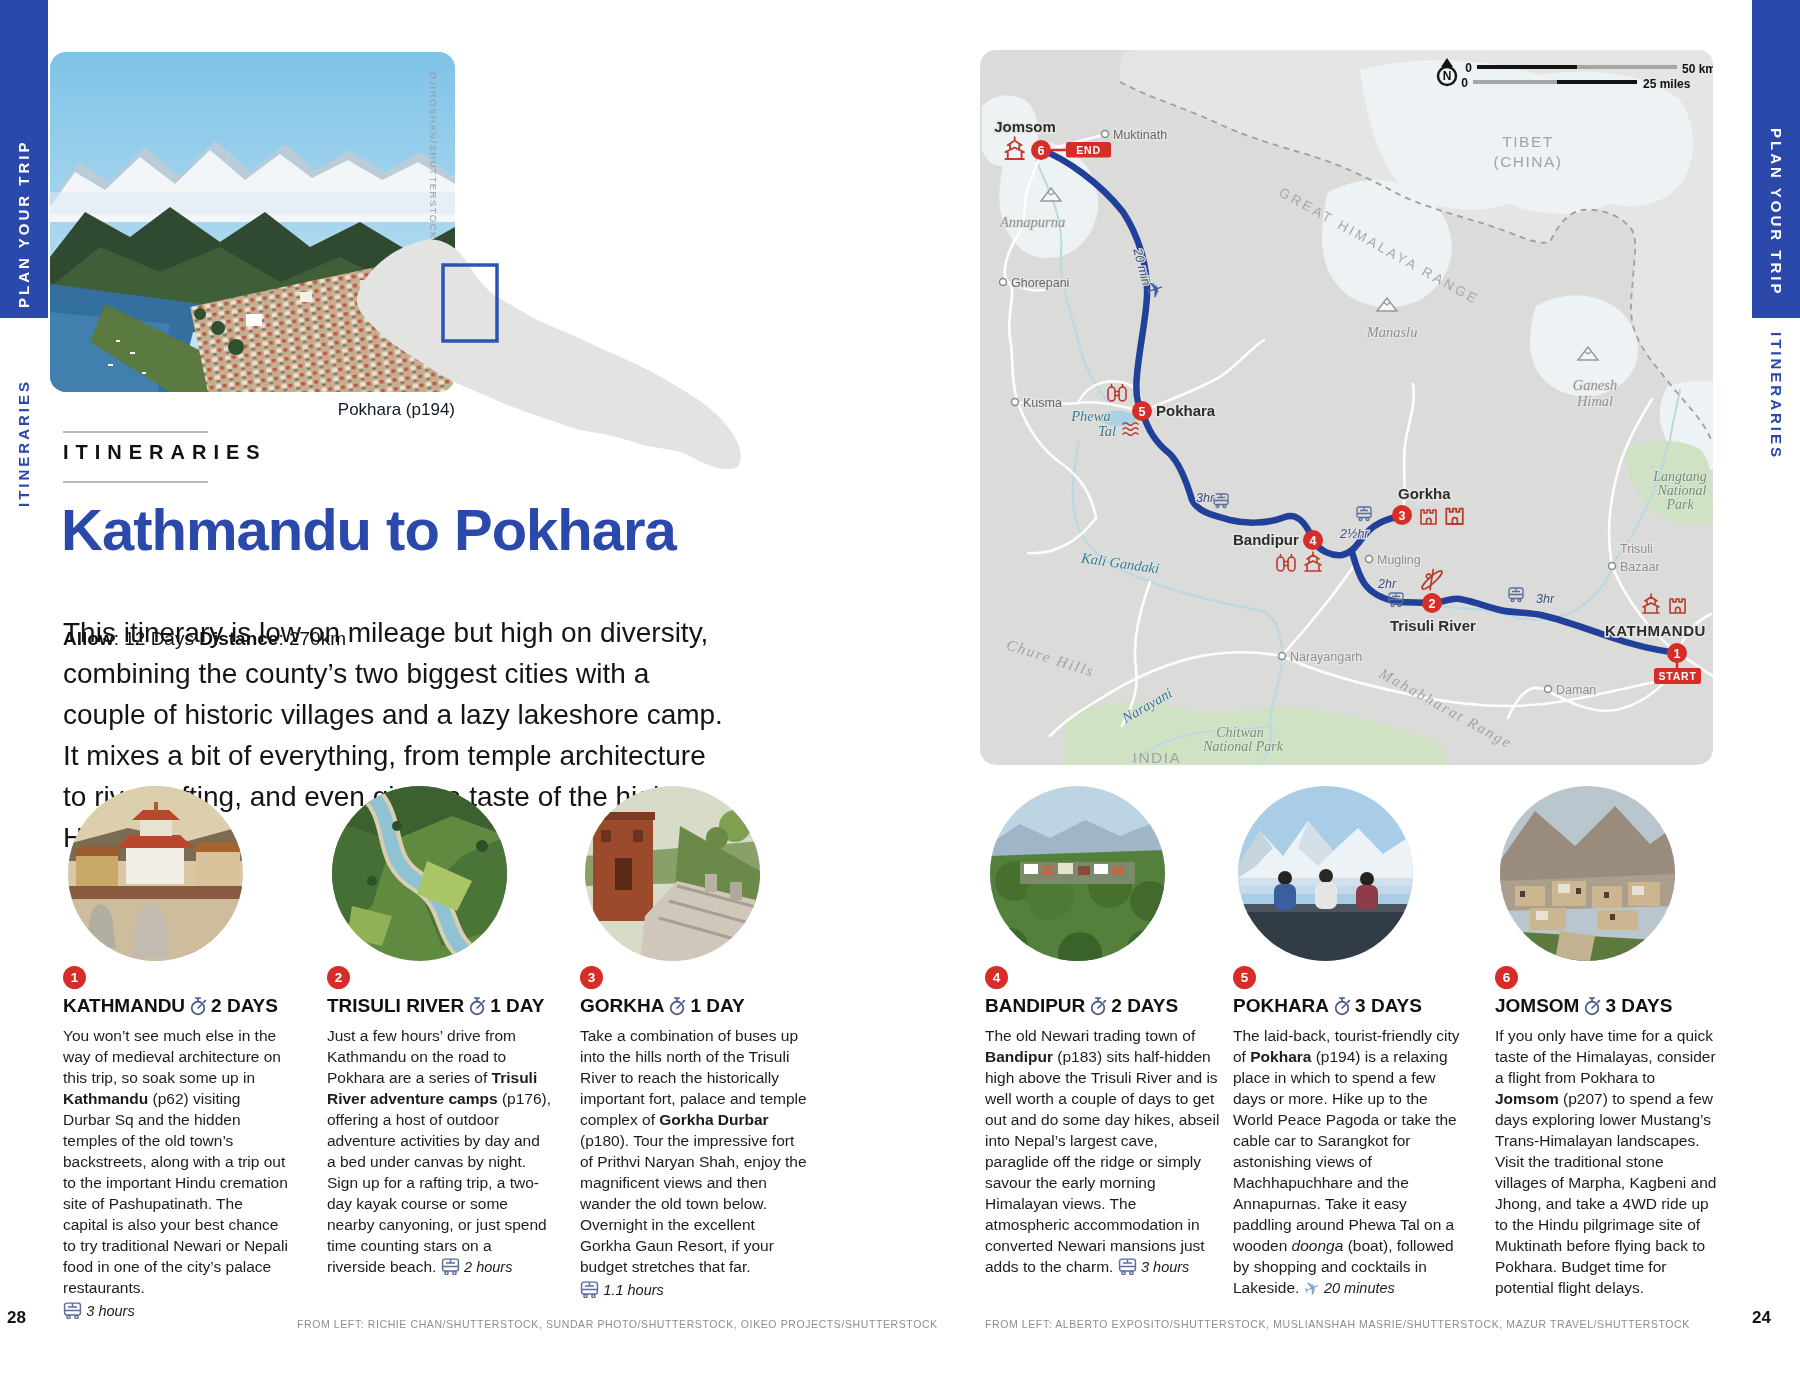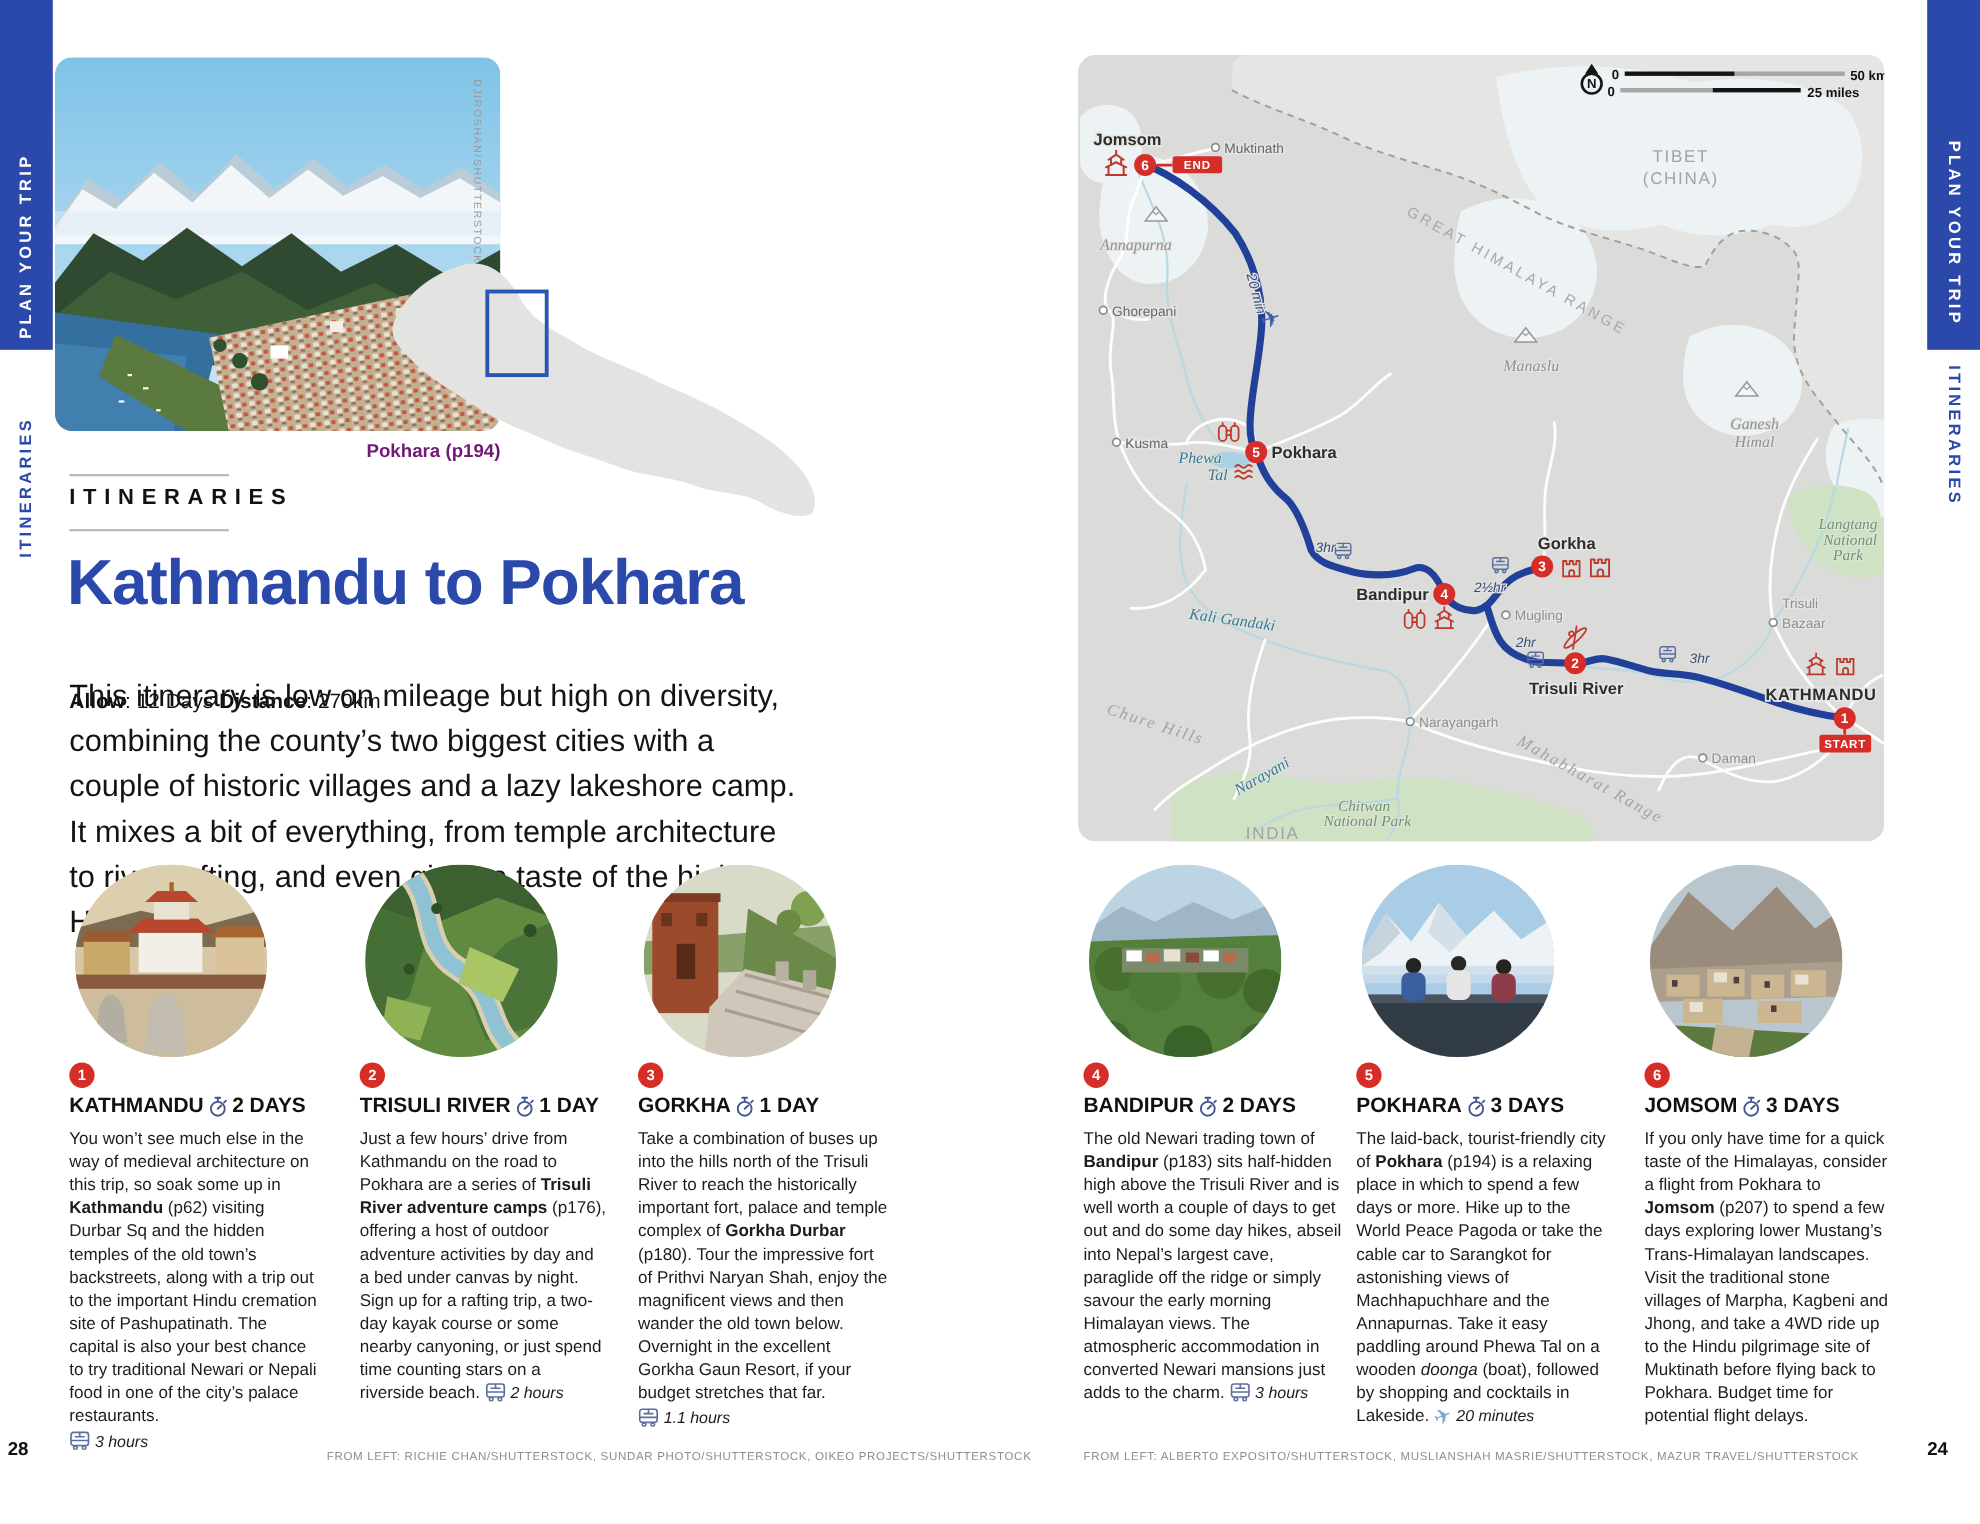--- a/index.html
+++ b/index.html
@@ -8,21 +8,21 @@
   
   .sbar-box{position:absolute;top:0;width:48px;height:318px;background:#2b48ab;}
   .vtext{position:absolute;font-weight:bold;font-size:15px;letter-spacing:3px;white-space:nowrap;}
   .vup{writing-mode:vertical-rl;transform:rotate(180deg);}
   .vdn{writing-mode:vertical-rl;}
   .vwhite{color:#ffffff;}
   .vblue{color:#2b48ab;}
   
   .photo-frame{position:absolute;left:50px;top:52px;width:405px;height:340px;border-radius:16px;overflow:hidden;}
   .photo-credit{position:absolute;left:428px;top:72px;height:230px;font-size:9.5px;letter-spacing:1.5px;color:#9a9a9a;writing-mode:vertical-rl;z-index:5;}
-  .caption{position:absolute;left:255px;top:400px;width:200px;text-align:right;font-weight:bold;font-size:17px;color:#701a75;}
+  .caption{position:absolute;left:255px;top:400px;width:200px;text-align:right;font-weight:normal;font-size:17px;color:#0f172a;}
   .rule{position:absolute;left:63px;width:145px;height:1.5px;background:#b9b9b9;}
   .section-label{position:absolute;left:63px;top:441px;font-weight:bold;font-size:20px;letter-spacing:7px;color:#111;}
   .main-title{position:absolute;left:61px;top:496px;font-weight:bold;font-size:58px;letter-spacing:-1px;color:#2b48ab;}
   .meta-line{position:absolute;left:63px;top:628px;font-size:19px;color:#111;}
   .intro{position:absolute;left:63px;top:612px;width:662px;font-size:28px;line-height:41px;color:#141414;}
   .rb{font-weight:bold;}
   .ri{font-style:italic;}
   
   .col{position:absolute;top:786px;width:225px;}
   .circle-photo{width:175px;height:175px;border-radius:50%;overflow:hidden;margin-left:5px;}

